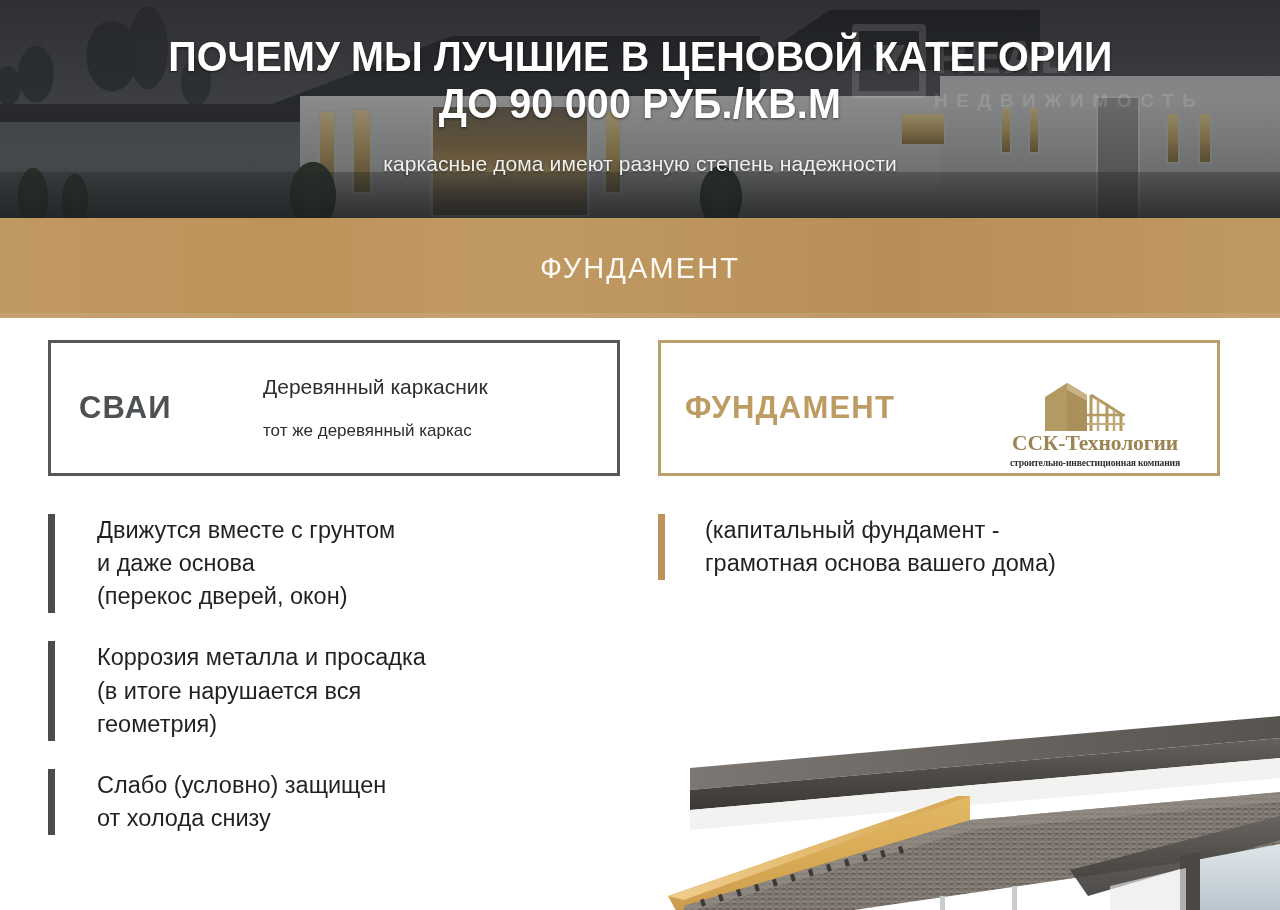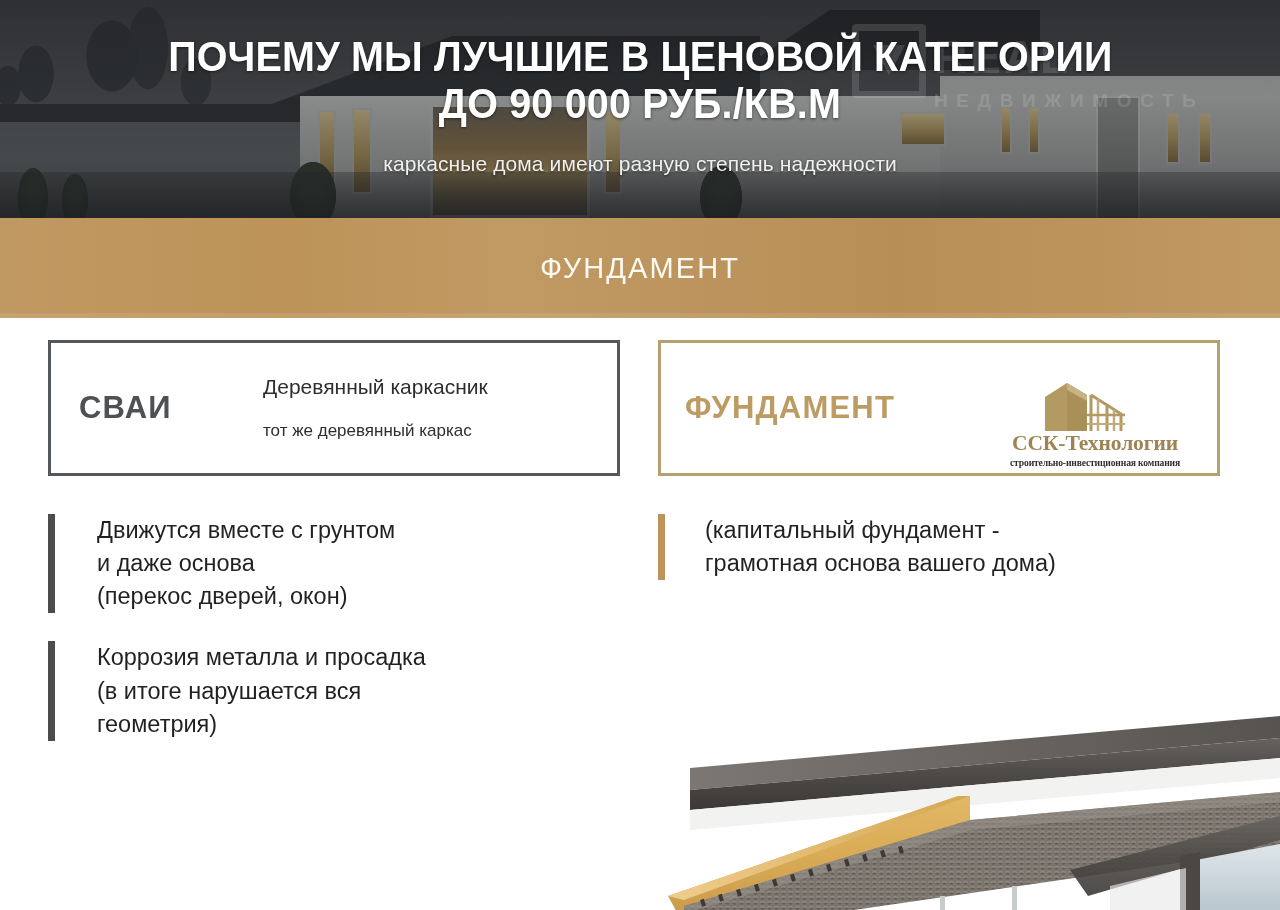--- a/index.html
+++ b/index.html
@@ -442,20 +442,22 @@
 (перекос дверей, окон)</div>
         </div>
         <div class="bullet">
           <div class="bullet-bar bar-dark"></div>
           <div class="bullet-text">Коррозия металла и просадка
 (в итоге нарушается вся
 геометрия)</div>
         </div>
         <div class="bullet">
           <div class="bullet-bar bar-dark"></div>
+          <div class="bullet-text">Слабо (условно) защищен
+от холода снизу</div>
         </div>
       </div>
     </div>
 
     <div class="col col-right">
 
       <div class="headbox headbox-right">
         <div class="headbox-label label-mono">ФУНДАМЕНТ</div>
 
         <div class="logo">

